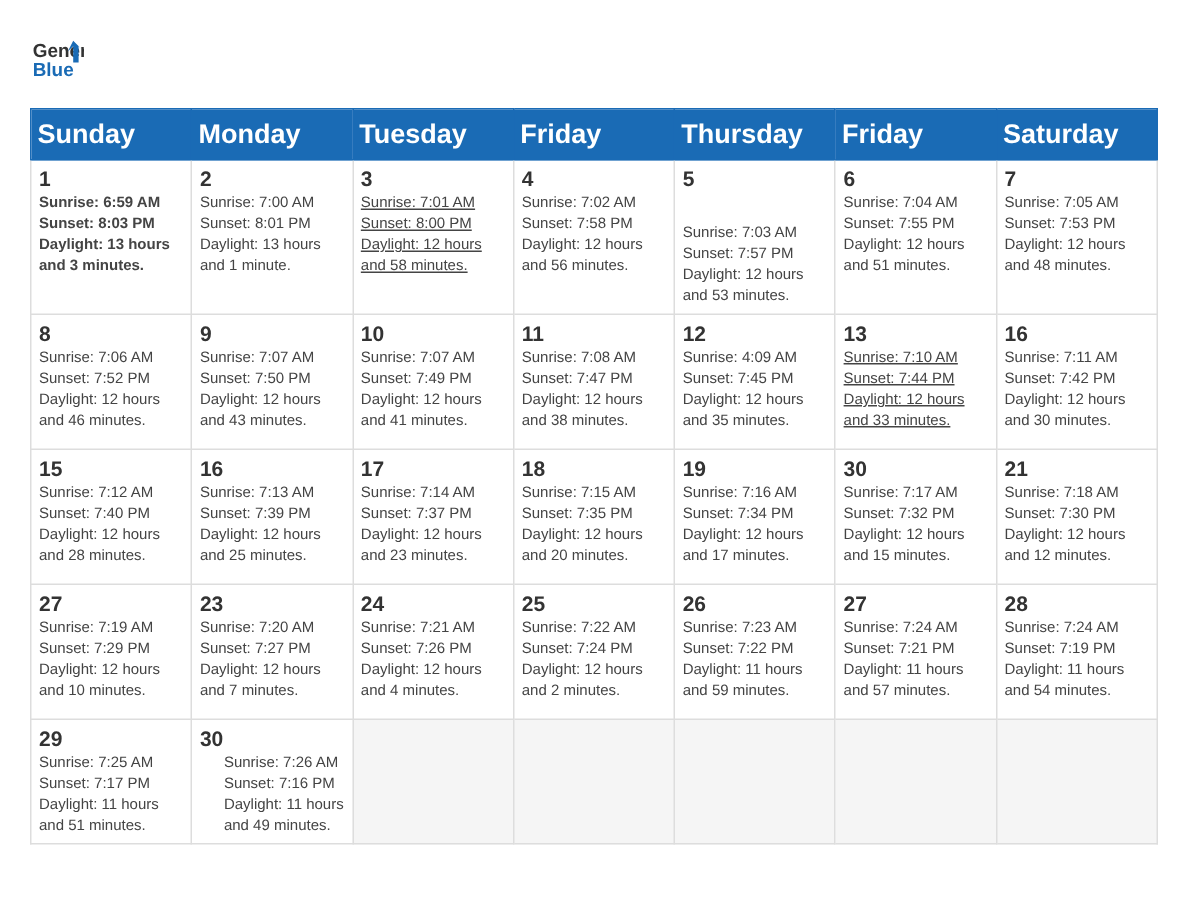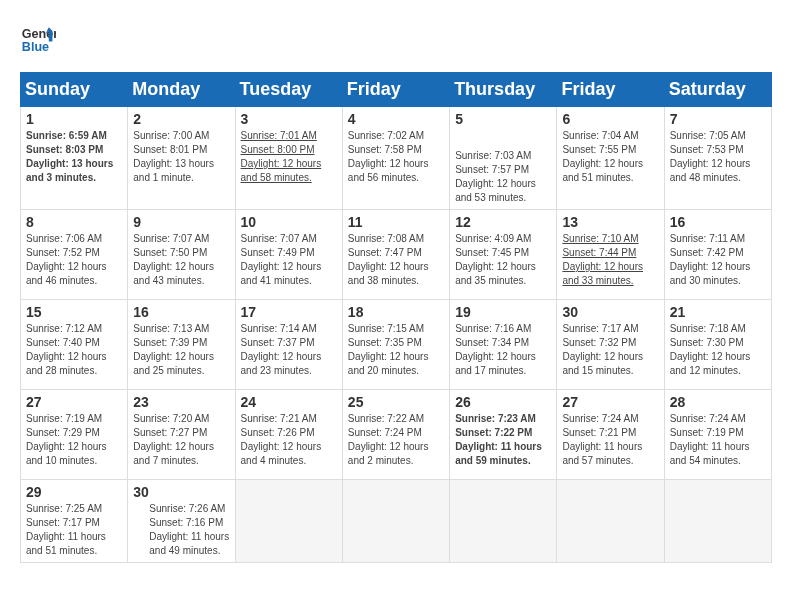--- a/index.html
+++ b/index.html
@@ -289,21 +289,21 @@
         </td>
         <td>
           <span class="day-number">25</span>
           <div class="cell-content" style="white-space: pre-line;">Sunrise: 7:22 AM
 Sunset: 7:24 PM
 Daylight: 12 hours
 and 2 minutes.</div>
         </td>
         <td>
           <span class="day-number">26</span>
-          <div class="cell-content" style="white-space: pre-line; font-weight: bold;">Sunrise: 7:23 AM
+          <div class="cell-content" style="white-space: pre-line;">Sunrise: 7:23 AM
 Sunset: 7:22 PM
 Daylight: 11 hours
 and 59 minutes.</div>
         </td>
         <td>
           <span class="day-number">27</span>
           <div class="cell-content" style="white-space: pre-line;">Sunrise: 7:24 AM
 Sunset: 7:21 PM
 Daylight: 11 hours
 and 57 minutes.</div>

